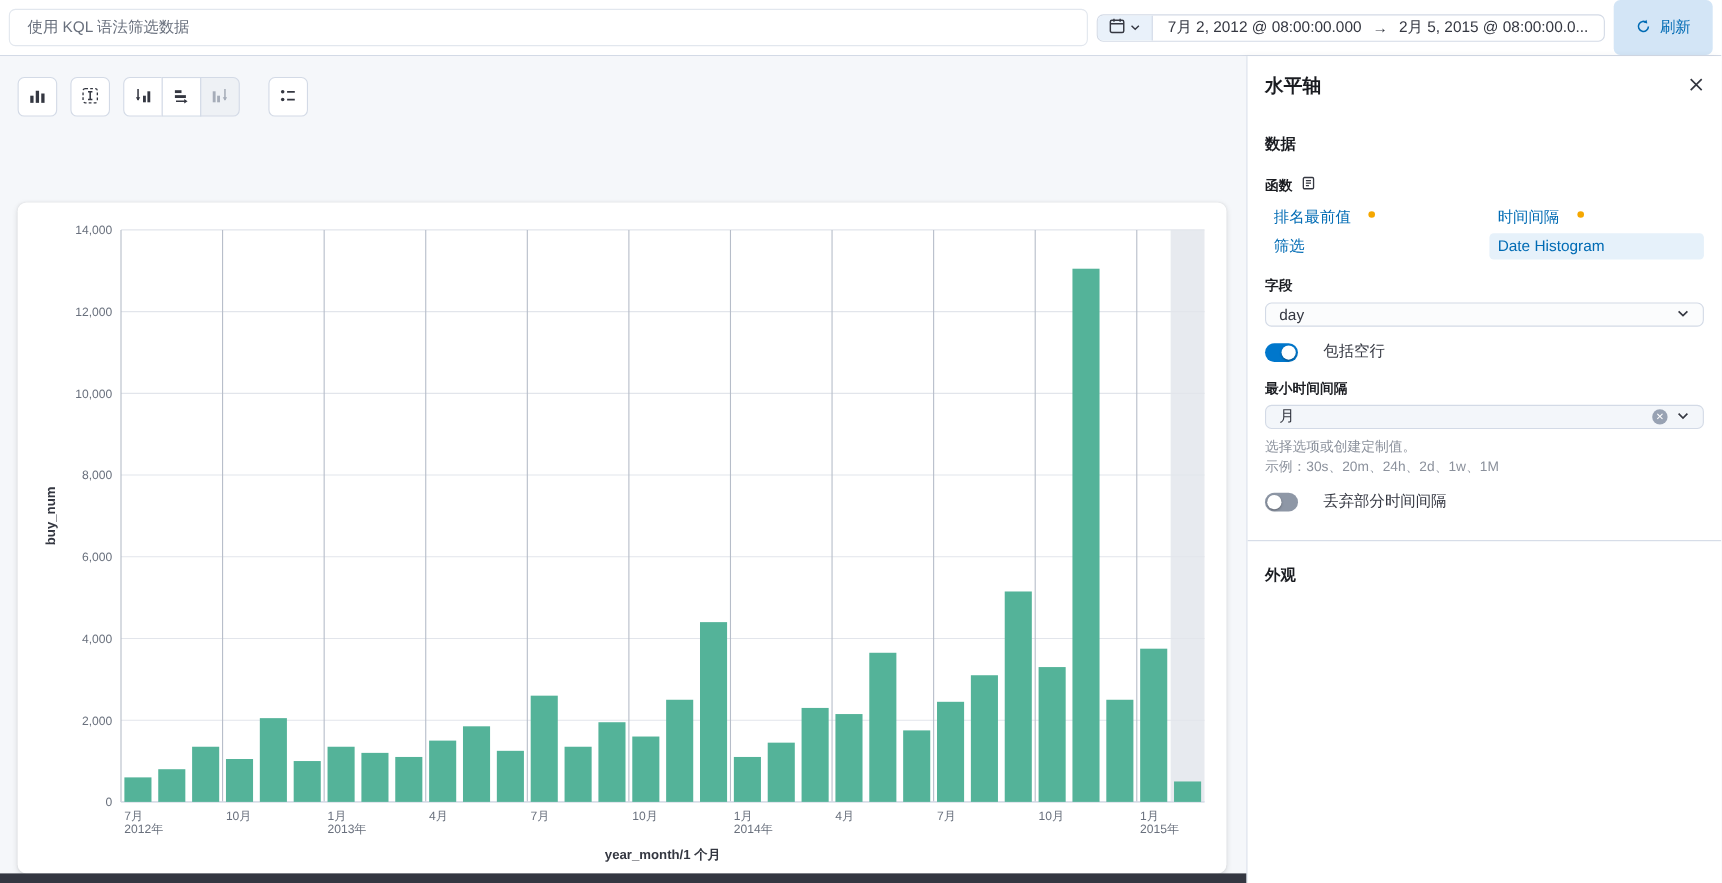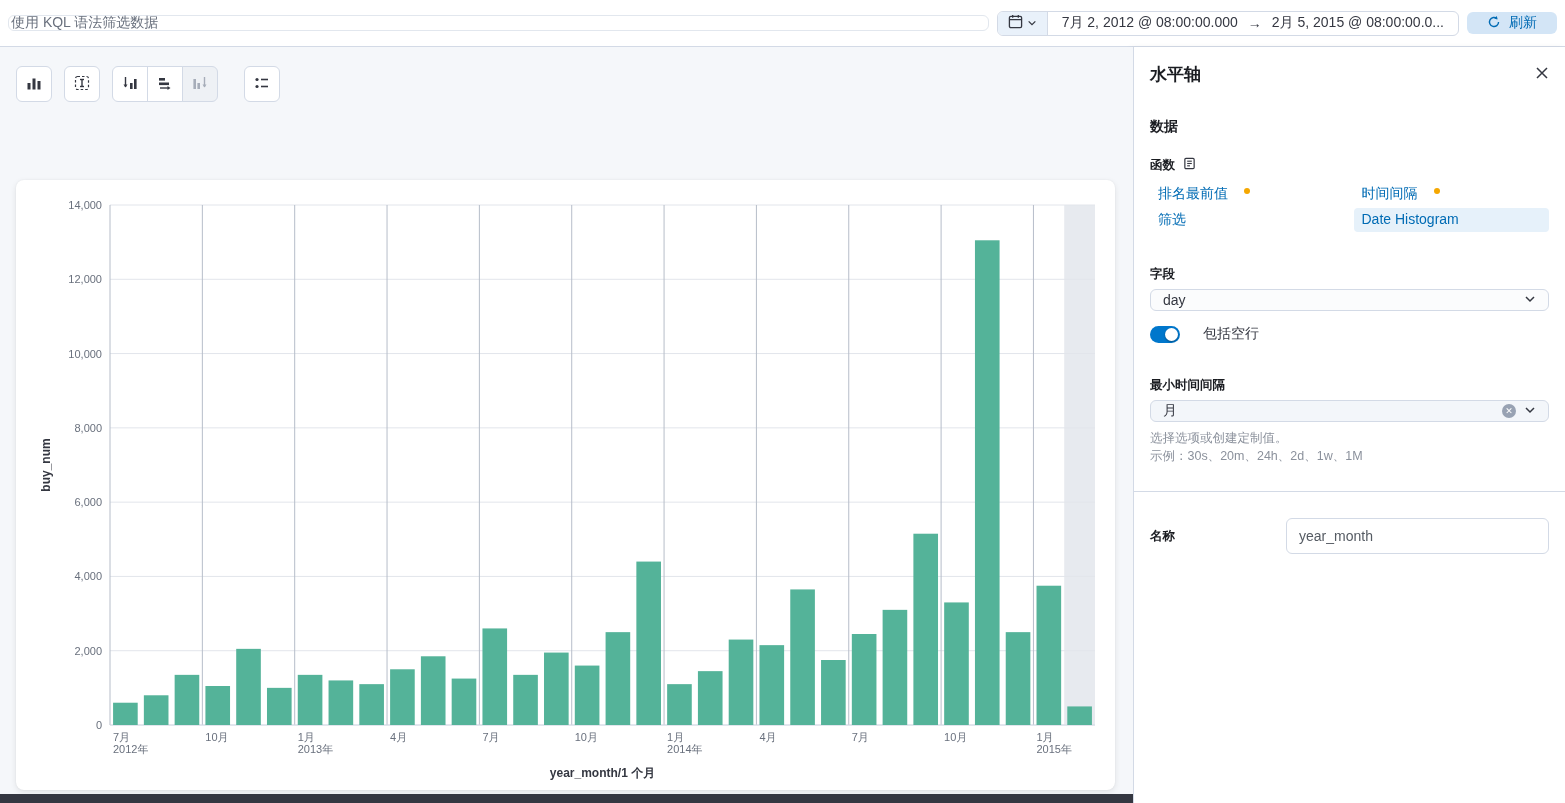--- a/index.html
+++ b/index.html
@@ -11,35 +11,35 @@
   [data-interactable="true"] { cursor: pointer; }
 
   .app { width: 1565px; height: 803px; display: flex; flex-direction: column; }
 
   
   .top-bar {
     flex: 0 0 47px; background: #fff; border-bottom: 1px solid #d3dae6;
     display: flex; align-items: center; padding: 0 8px; gap: 8px;
   }
   .query-bar {
-    flex: 1; height: 16px; border: 1px solid #e2e7ee; border-radius: 6px;
-    background: #fff; display: flex; align-items: center; padding: 0 2px;
+    flex: 1; height: 34px; border: 1px solid #e2e7ee; border-radius: 6px;
+    background: #fff; display: flex; align-items: center; padding: 0 16px;
     font-size: 14px; color: #69707D;
   }
   .date-ctl {
     display: flex; align-items: stretch; height: 25px; border: 1px solid #d3dae6;
     border-radius: 6px; background: #fff; overflow: hidden; flex: 0 0 auto;
   }
   .cal-btn {
     display: flex; align-items: center; gap: 4px; padding: 0 10px;
     background: #e9f1fa; border: none; border-right: 1px solid #d3dae6;
   }
   .date-text { display: flex; align-items: center; gap: 10px; padding: 0 14px; font-size: 14px; color: #343741; white-space: nowrap; }
   .refresh-btn {
-    display: flex; align-items: center; gap: 8px; height: 22px; padding: 0 20px;
+    display: flex; align-items: center; gap: 8px; height: 50px; padding: 0 20px;
     background: #d3e5f6; color: #006BB4; border: none; border-radius: 6px;
     font-size: 14px; font-weight: 500; flex: 0 0 auto;
   }
 
   
   .content { flex: 1; display: flex; min-height: 0; }
   .workspace { flex: 1; position: relative; background: #f5f7fa; }
 
   .toolbar { position: absolute; top: 19px; left: 16px; display: flex; align-items: center; }
   .tool-btn {
@@ -78,21 +78,21 @@
   .mini-label { font-size: 12.5px; font-weight: 700; color: #1a1c21; }
 
   .fn-grid { margin-top: 8px; display: grid; grid-template-columns: 1fr 1fr; column-gap: 8px; row-gap: 2px; }
   .fn-item {
     font-size: 14px; color: #006BB4; padding: 3px 8px; border-radius: 4px;
     display: flex; align-items: flex-start; gap: 16px;
   }
   .fn-item.selected { background: #e6f1fa; }
   .dot { width: 6px; height: 6px; border-radius: 50%; background: #F5A700; margin-top: 3px; flex: 0 0 auto; }
 
-  .form-label { margin-top: 34px; font-size: 12.5px; font-weight: 700; color: #1a1c21; }
+  .form-label { margin-top: 16px; font-size: 12.5px; font-weight: 700; color: #1a1c21; }
   .select, .combobox {
     margin-top: 6px; height: 22px; border: 1px solid #d3dae6; border-radius: 6px;
     display: flex; align-items: center; padding: 0 12px; font-size: 14px; color: #343741; gap: 8px;
   }
   .select { background: #fbfcfd; justify-content: space-between; }
   .combobox { background: #f3f6fa; }
   .combobox .value { flex: 1; }
   .clear-icon {
     width: 14px; height: 14px; border-radius: 50%; background: #98A2B3; color: #fff;
     display: flex; align-items: center; justify-content: center; font-size: 9px; line-height: 1;
@@ -380,23 +380,26 @@
           <svg width="12" height="12" viewBox="0 0 12 12">
               <path d="M2 4l4 4 4-4" stroke="#343741" stroke-width="1.5" fill="none"></path>
             </svg>
         </span>
       </div>
       <div class="helper" data-interactable="false">
         <div data-interactable="false">选择选项或创建定制值。</div>
         <div data-interactable="false">示例：30s、20m、24h、2d、1w、1M</div>
       </div>
 
+      <div class="switch-row" data-interactable="false">
+        <span class="switch off" data-interactable="true">
+            <span class="knob" data-interactable="false"></span>
+          </span>
+        <span data-interactable="false">丢弃部分时间间隔</span>
+      </div>
 
       <div class="divider" data-interactable="false"></div>
 
-
-      <div class="name-row" data-interactable="false">
-        <span class="name-label" data-interactable="false">名称</span>
-        <input class="name-input" type="text" data-interactable="true" value="year_month" style="">
-      </div>
+      <div class="section-label" style="margin-top:22px" data-interactable="false">外观</div>
+
     </aside>
   </div>
 </div>
 
 </body></html>

